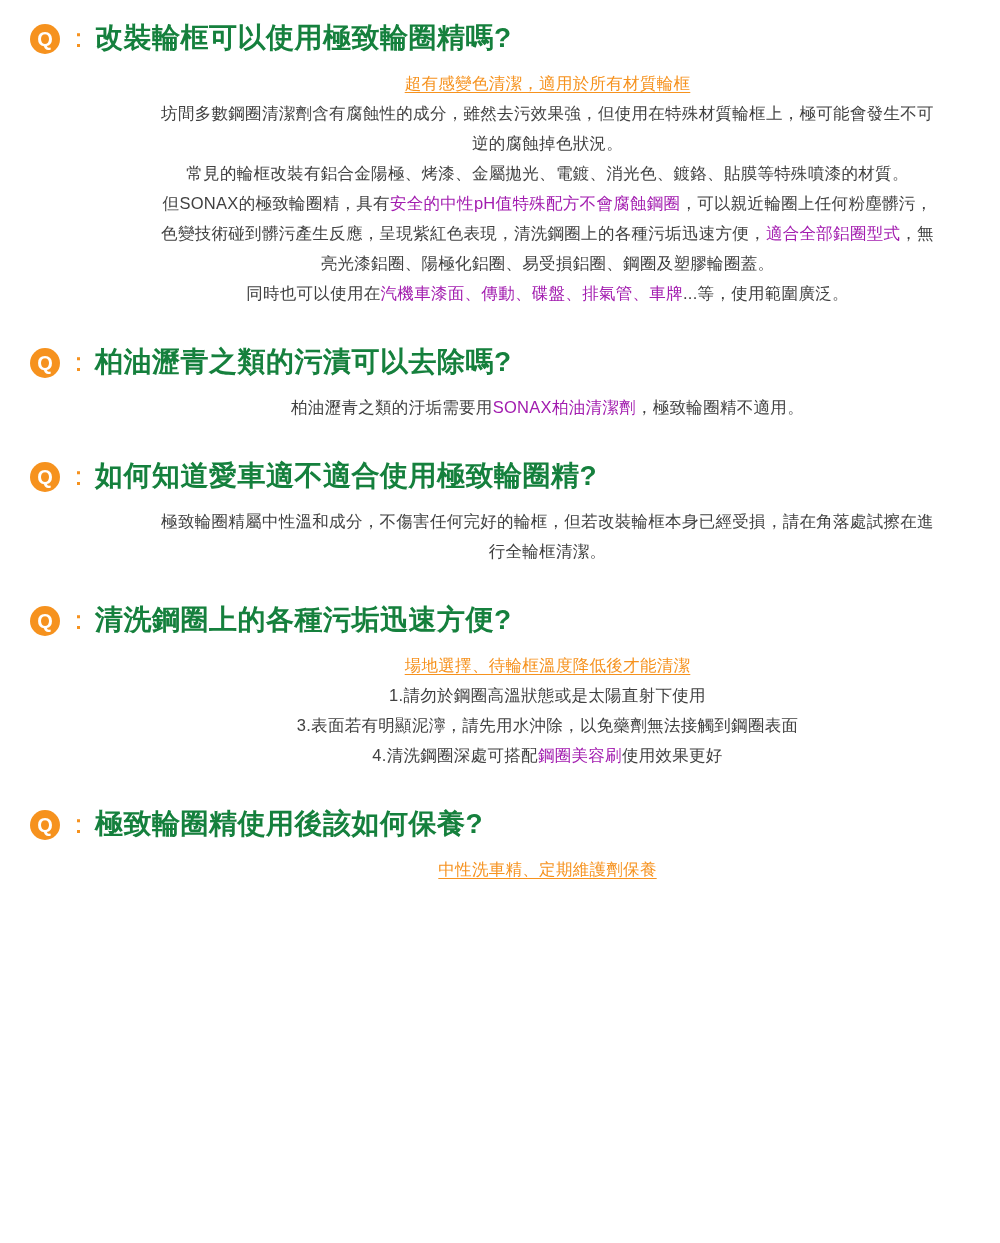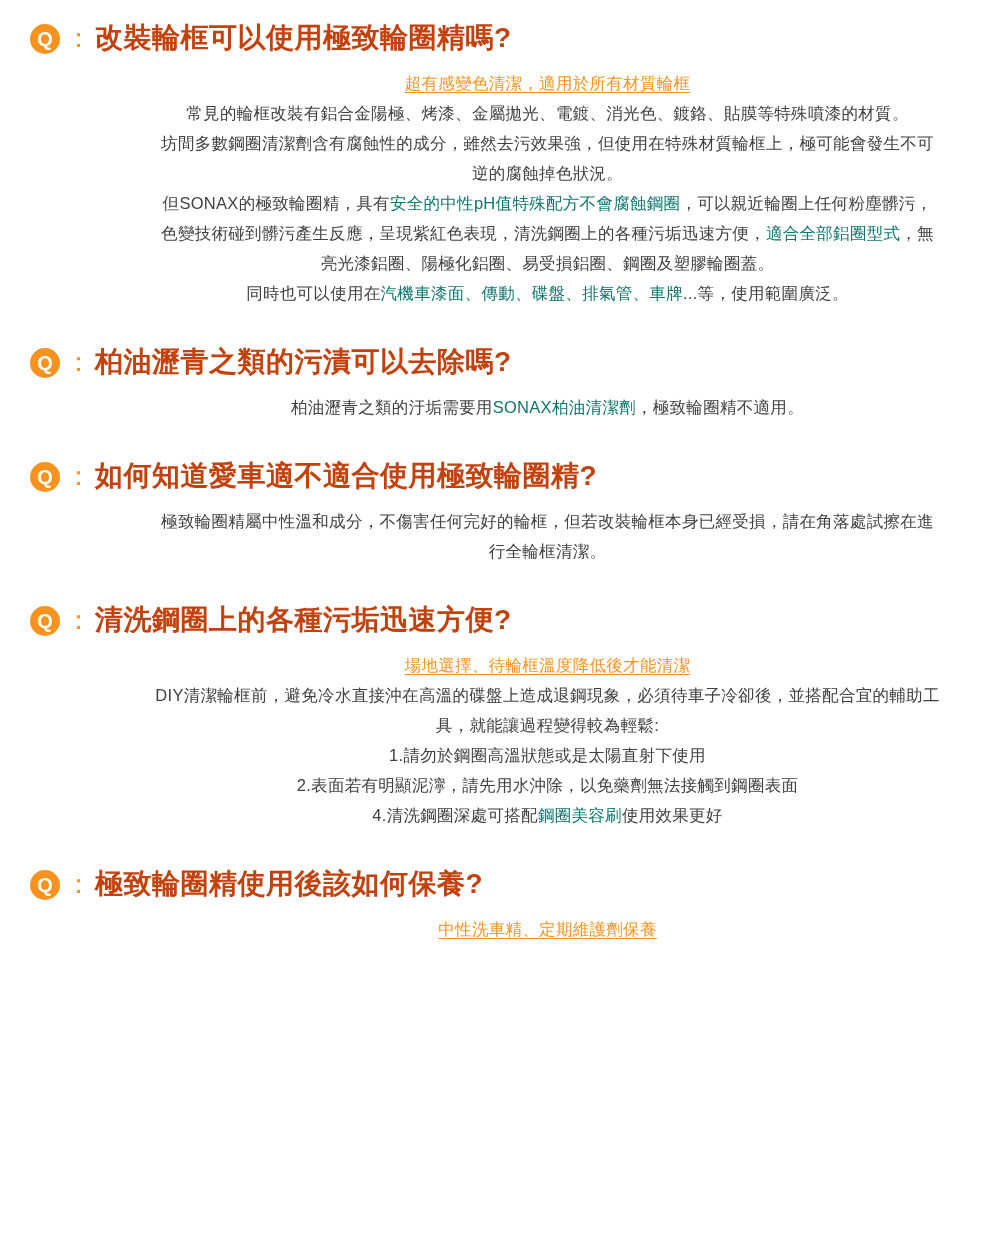--- a/index.html
+++ b/index.html
@@ -45,21 +45,21 @@
   }
   .q-colon {
     flex: 0 0 auto;
     color: #f6921e;
     font-size: 27px;
     line-height: 40px;
     padding: 0 3px 0 5px;
   }
   .q-title {
     flex: 1 1 auto;
-    color: #c2410c;
+    color: #15803d;
     font-size: 28px;
     font-weight: bold;
     line-height: 40px;
     letter-spacing: 0.5px;
   }
 
   .answer {
     padding-left: 125px;
     padding-right: 30px;
     font-size: 16.5px;
@@ -70,38 +70,38 @@
   }
   .answer p { margin: 0; }
 
   .sub-underline {
     color: #f6921e;
     text-decoration: underline;
     text-underline-offset: 3px;
     display: block;
   }
   .hl {
-    color: #0f766e;
+    color: #a21caf;
   }
 </style>
 </head>
 <body>
 
 <div class="page">
   <div id="faq-root">
       <div class="faq-block">
         <div class="q-head">
           <span class="q-badge">Q</span>
           <span class="q-colon">：</span>
           <span class="q-title">改裝輪框可以使用極致輪圈精嗎?</span>
         </div>
         <div class="answer">
           <span class="sub-underline">超有感變色清潔，適用於所有材質輪框</span>
+          <p><span>坊間多數鋼圈清潔劑含有腐蝕性的成分，雖然去污效果強，但使用在特殊材質輪框上，極可能會發生不可逆的腐蝕掉色狀況。</span></p>
           <p><span>常見的輪框改裝有鋁合金陽極、烤漆、金屬拋光、電鍍、消光色、鍍鉻、貼膜等特殊噴漆的材質。</span></p>
-          <p><span>坊間多數鋼圈清潔劑含有腐蝕性的成分，雖然去污效果強，但使用在特殊材質輪框上，極可能會發生不可逆的腐蝕掉色狀況。</span></p>
           <p><span>但SONAX的極致輪圈精，具有</span><span class="hl">安全的中性pH值特殊配方不會腐蝕鋼圈</span><span>，可以親近輪圈上任何粉塵髒污，色變技術碰到髒污產生反應，呈現紫紅色表現，清洗鋼圈上的各種污垢迅速方便，</span><span class="hl">適合全部鋁圈型式</span><span>，無亮光漆鋁圈、陽極化鋁圈、易受損鋁圈、鋼圈及塑膠輪圈蓋。</span></p>
           <p><span>同時也可以使用在</span><span class="hl">汽機車漆面、傳動、碟盤、排氣管、車牌</span><span>...等，使用範圍廣泛。</span></p>
         </div>
       </div>
       <div class="faq-block">
         <div class="q-head">
           <span class="q-badge">Q</span>
           <span class="q-colon">：</span>
           <span class="q-title">柏油瀝青之類的污漬可以去除嗎?</span>
         </div>
@@ -120,23 +120,22 @@
         </div>
       </div>
       <div class="faq-block">
         <div class="q-head">
           <span class="q-badge">Q</span>
           <span class="q-colon">：</span>
           <span class="q-title">清洗鋼圈上的各種污垢迅速方便?</span>
         </div>
         <div class="answer">
           <span class="sub-underline">場地選擇、待輪框溫度降低後才能清潔</span>
-          <p><span>DIY清潔輪框前，避免冷水直接沖在高溫的碟盤上造成退鋼現象，必須待車子冷卻後，並搭配合宜的輔助工具，就能讓過程變得較為輕鬆:</span></p>
           <p><span>1.請勿於鋼圈高溫狀態或是太陽直射下使用</span></p>
-          <p><span>2.表面若有明顯泥濘，請先用水沖除，以免藥劑無法接觸到鋼圈表面</span></p>
+          <p><span>3.表面若有明顯泥濘，請先用水沖除，以免藥劑無法接觸到鋼圈表面</span></p>
           <p><span>4.清洗鋼圈深處可搭配</span><span class="hl">鋼圈美容刷</span><span>使用效果更好</span></p>
         </div>
       </div>
       <div class="faq-block">
         <div class="q-head">
           <span class="q-badge">Q</span>
           <span class="q-colon">：</span>
           <span class="q-title">極致輪圈精使用後該如何保養?</span>
         </div>
         <div class="answer">

